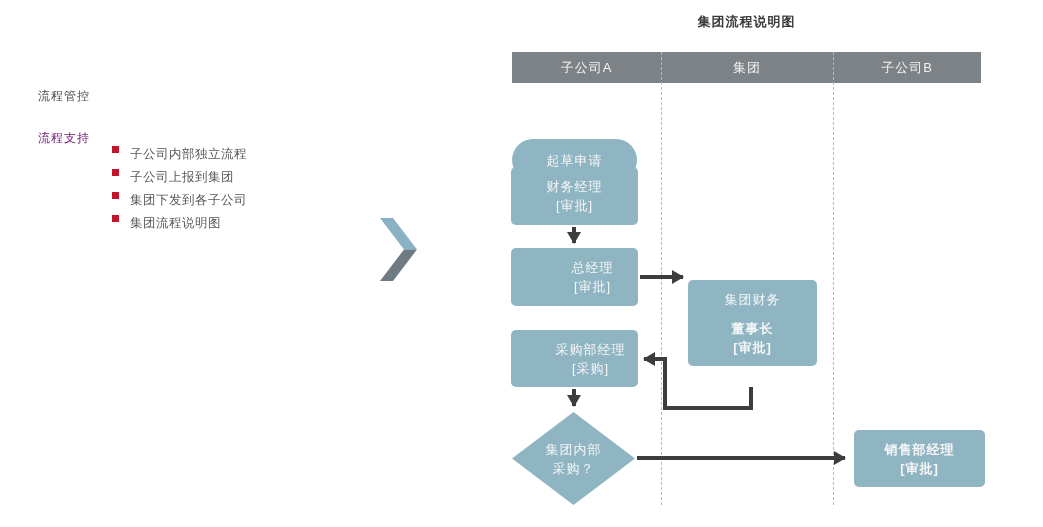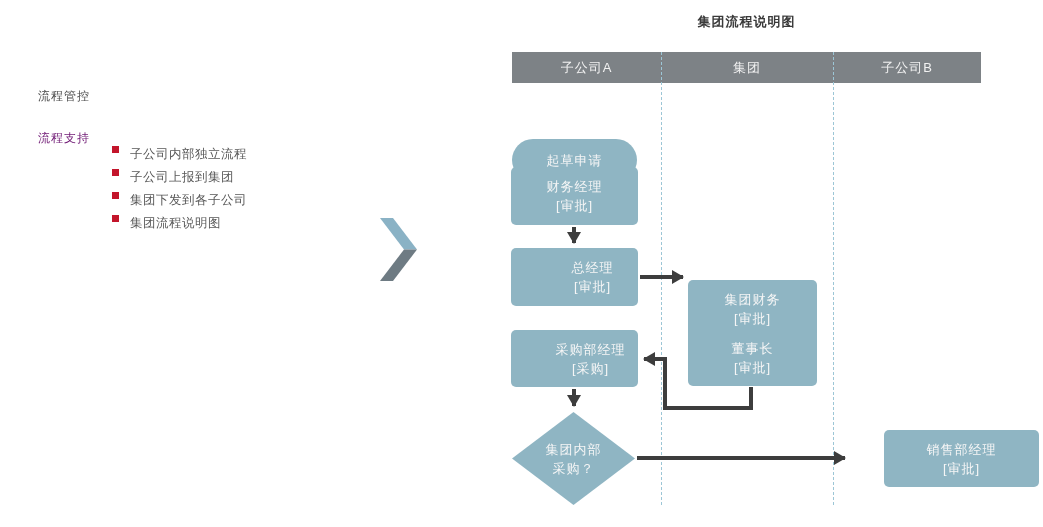--- a/index.html
+++ b/index.html
@@ -73,23 +73,23 @@
   }
   .node.rect { border-radius: 5px; }
   .node.pill { border-radius: 21px; }
   .node.diamond { clip-path: polygon(50% 0, 100% 50%, 50% 100%, 0 50%); border-radius: 0; }
 
   #node-start            { left: 512px; top: 103px; width: 125px; height: 42px; margin-top: 36px; }
   #node-finance-manager  { left: 511px; top: 167px; width: 127px; height: 58px; }
   #node-general-manager  { left: 511px; top: 248px; width: 127px; height: 58px; padding-left: 36px; }
   #node-group-finance    { left: 688px; top: 248px; width: 129px; height: 58px; margin-top: 32px; }
   #node-purchasing       { left: 511px; top: 330px; width: 127px; height: 57px; padding-left: 32px; }
-  #node-chairman         { left: 688px; top: 329px; width: 129px; height: 57px; }
+  #node-chairman         { left: 688px; top: 309px; width: 129px; height: 57px; font-weight: bold; }
   #node-decision         { left: 512px; top: 412px; width: 123px; height: 93px; }
-  #node-sales-manager    { left: 884px; top: 430px; width: 155px; height: 57px; }
+  #node-sales-manager    { left: 854px; top: 430px; width: 131px; height: 57px; font-weight: bold; }
 
   .edges {
     position: absolute; left: 0; top: 0; width: 1043px; height: 527px;
     pointer-events: none;
   }
   .edge {
     stroke: #3d3d3d; stroke-width: 4; fill: none;
   }
 </style>
 </head>

